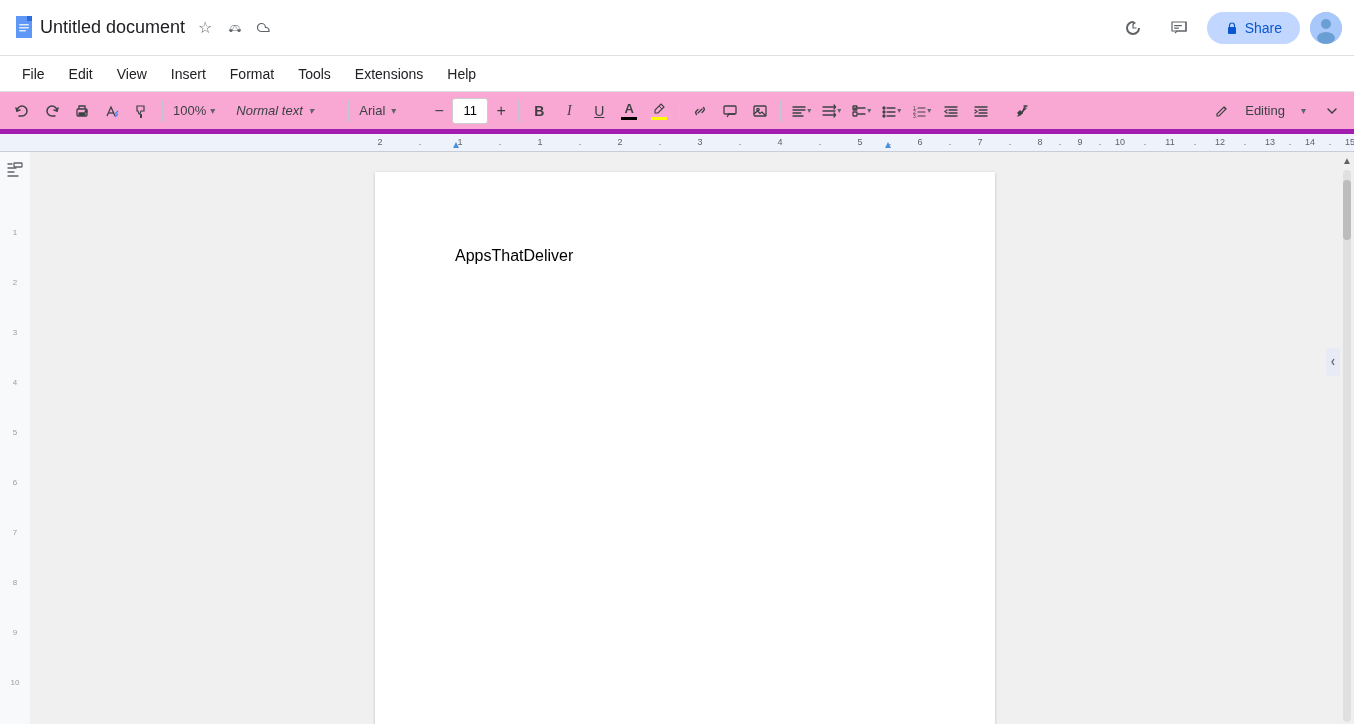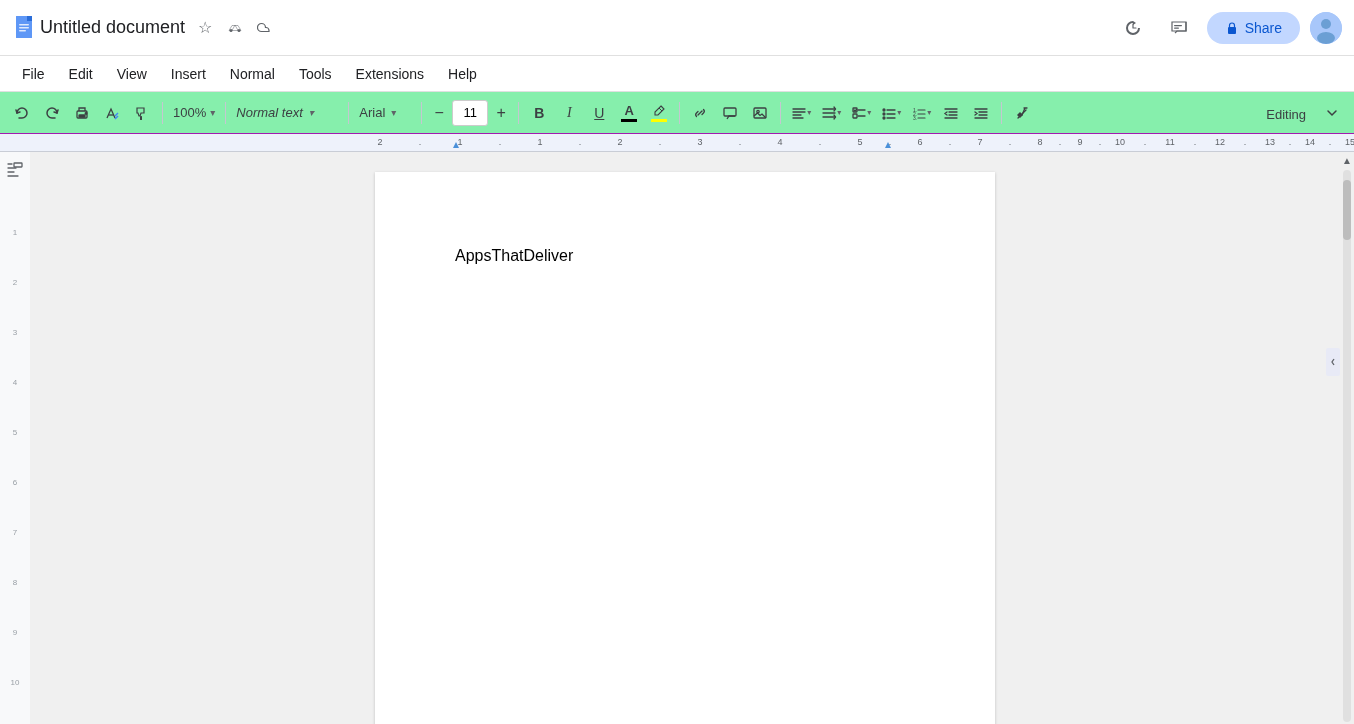--- a/index.html
+++ b/index.html
@@ -53,25 +53,25 @@
     }
     .menu-item {
       padding: 4px 10px; font-size: 14px; color: #202124;
       cursor: pointer; border-radius: 4px;
     }
 
     
     #toolbar {
       display: flex;
       align-items: center;
-      background: #86efac;
+      background: #f9a8d4;
       height: 42px;
       padding: 0 8px;
       gap: 2px;
-      border-bottom: 1px solid #a21caf;
+      border-bottom: 5px solid #a21caf;
       flex-wrap: nowrap;
       overflow: hidden;
     }
     .toolbar-btn {
       width: 28px; height: 28px; display: flex; align-items: center; justify-content: center;
       cursor: pointer; border-radius: 4px; color: #3c4043; font-size: 14px; flex-shrink: 0;
     }
     .toolbar-sep {
       width: 1px; height: 22px; background: #c4c7d0; margin: 0 4px; flex-shrink: 0;
     }
@@ -88,21 +88,20 @@
       border-radius: 3px; font-size: 13px; background: #fff;
     }
     .font-size-btn {
       width: 22px; height: 26px; display: flex; align-items: center; justify-content: center;
       cursor: pointer; color: #3c4043; font-size: 16px; border-radius: 3px;
     }
     #editing-mode-btn {
       margin-left: auto; display: flex; align-items: center; gap: 16px;
       padding: 4px 10px; border-radius: 4px; cursor: pointer; font-size: 13px; color: #3c4043;
       flex-shrink: 0;
-      flex-direction: column;
     }
     #expand-btn {
       width: 28px; height: 28px; display: flex; align-items: center; justify-content: center;
       cursor: pointer; border-radius: 4px; color: #3c4043; flex-shrink: 0;
     }
 
     
     .color-underline {
       display: flex; flex-direction: column; align-items: center; gap: 1px;
     }
@@ -242,21 +241,21 @@
       </svg>
     </div>
   </div>
 </div>
 
 <div id="menu-bar">
   <div class="menu-item">File</div>
   <div class="menu-item">Edit</div>
   <div class="menu-item">View</div>
   <div class="menu-item">Insert</div>
-  <div class="menu-item">Normal</div>
+  <div class="menu-item">Format</div>
   <div class="menu-item">Tools</div>
   <div class="menu-item">Extensions</div>
   <div class="menu-item">Help</div>
 </div>
 
 <div id="toolbar">
 
   <div class="toolbar-btn" title="Undo">
     <svg width="16" height="16" viewBox="0 0 16 16" fill="none" stroke="#3c4043" stroke-width="1.5" stroke-linecap="round">
       <path d="M3 8a5 5 0 1 1 5 5H5"></path>

